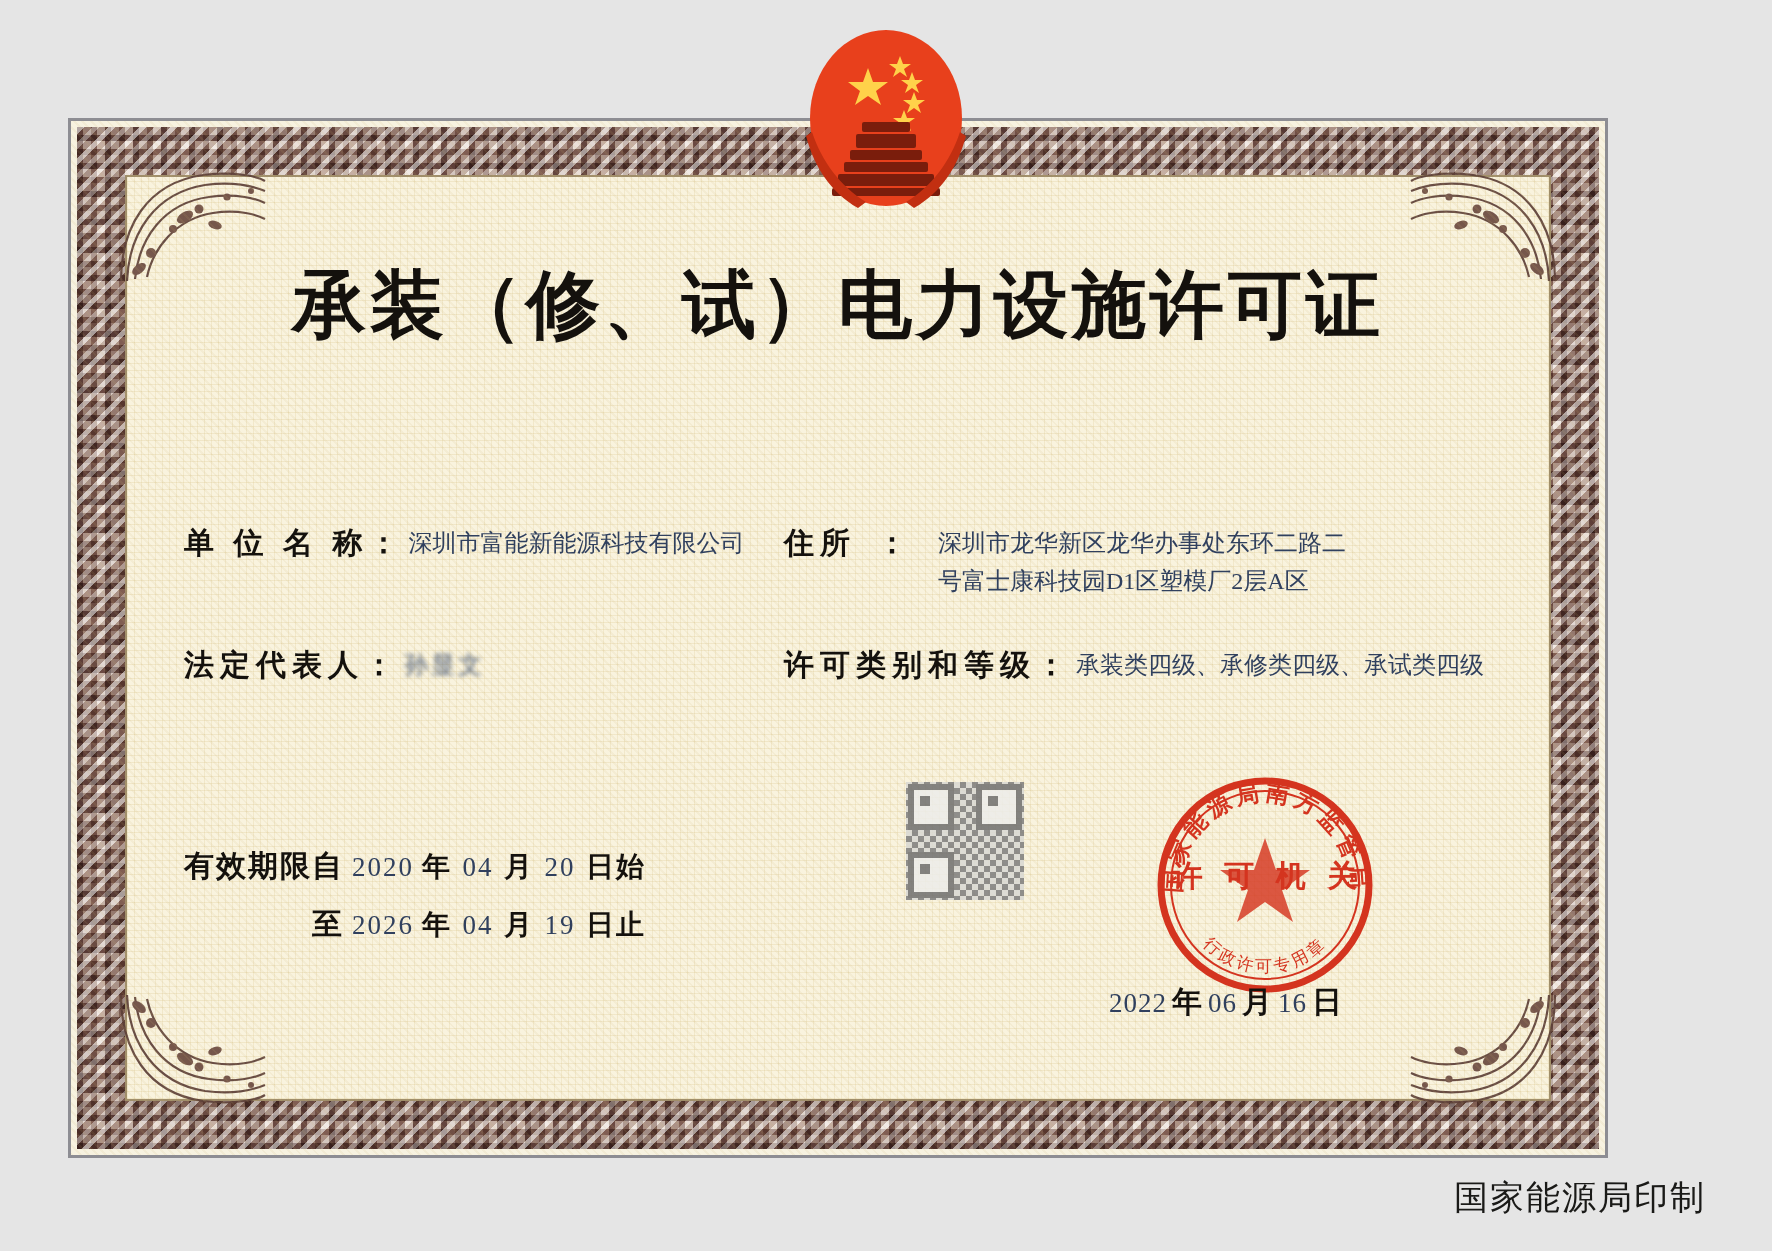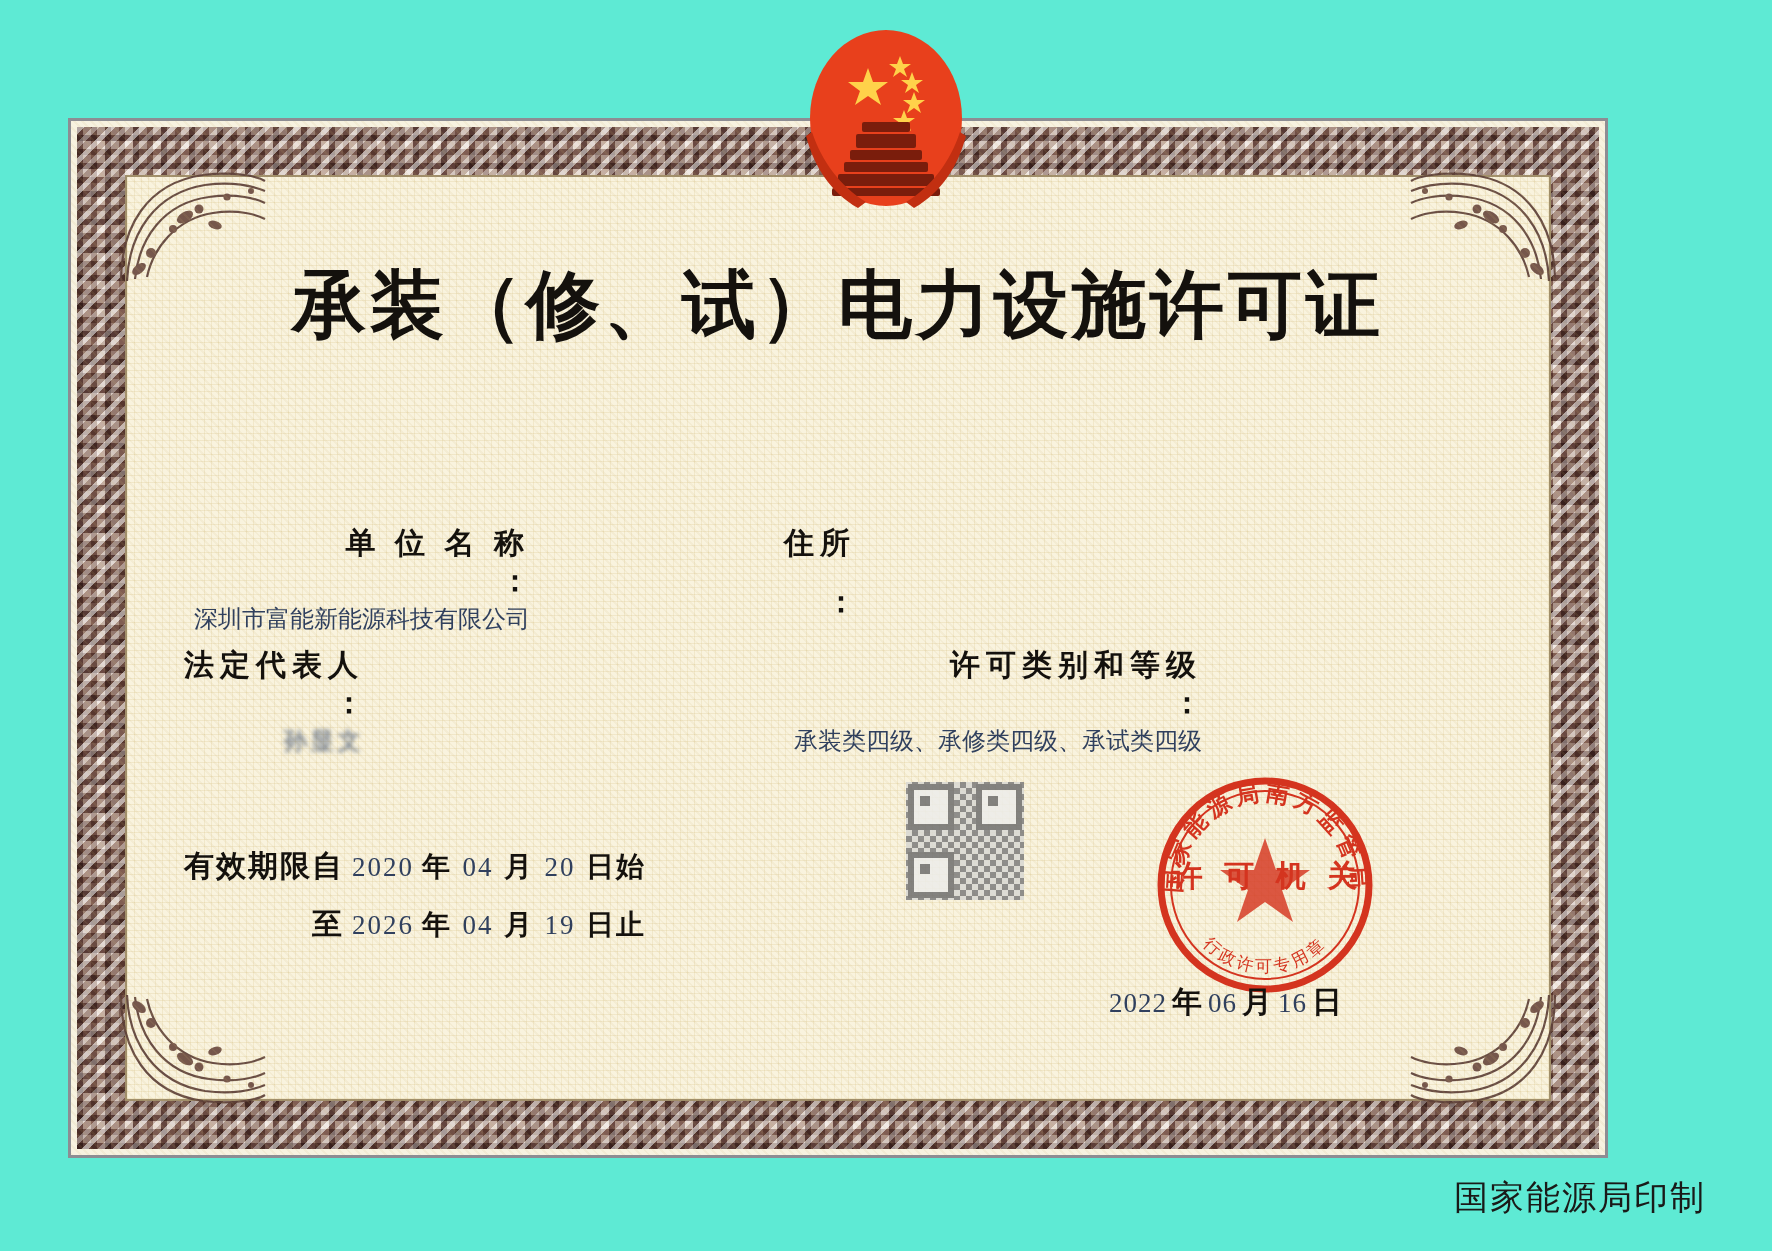--- a/index.html
+++ b/index.html
@@ -13,21 +13,21 @@
     position: relative;
     font-family: "Liberation Serif", "DejaVu Serif", serif;
     overflow: hidden;
   }
 
   
   .page {
     position: absolute;
     left: 0; top: 0;
     width: 1772px; height: 1251px;
-    background: #5eead4;
+    background: #e5e5e5;
   }
 
   
   .frame-outer {
     position: absolute;
     left: 68px; top: 118px;
     width: 1540px; height: 1040px;
     border: 3px solid #8d8d93;
     box-sizing: border-box;
     background: #f7f2e0;
@@ -139,22 +139,21 @@
     margin-left: 12px;
     width: 196px; height: 26px;
     background: linear-gradient(90deg,#cfcfcf 0%,#e2e0de 18%,#c8c6c4 38%,#dedcd9 60%,#c4c2c0 82%,#dcdad7 100%);
     filter: blur(2px);
     border-radius: 3px;
   }
 
   .field {
     position: absolute;
     display: flex;
-    align-items: flex-end;
-    flex-direction: column;
+    align-items: flex-start;
   }
   .f-label {
     font-size: 30px;
     font-weight: 700;
     color: #14110d;
     letter-spacing: 6px;
     white-space: nowrap;
     line-height: 38px;
   }
   .f-colon {
@@ -419,20 +418,21 @@
 
     <div class="field" id="unit-name-field">
       <span class="f-label">单 位 名 称</span>
       <span class="f-colon">：</span>
       <span class="f-value">深圳市富能新能源科技有限公司</span>
     </div>
 
     <div class="field" id="address-field">
       <span class="f-label">住所</span>
       <span class="f-colon">：</span>
+      <span class="f-value">深圳市龙华新区龙华办事处东环二路二号富士康科技园D1区塑模厂2层A区</span>
     </div>
 
     <div class="field" id="legal-rep-field">
       <span class="f-label">法定代表人</span>
       <span class="f-colon">：</span>
       <span class="f-value blur-name">孙显文</span>
     </div>
 
     <div class="field" id="license-type-field">
       <span class="f-label">许可类别和等级</span>

